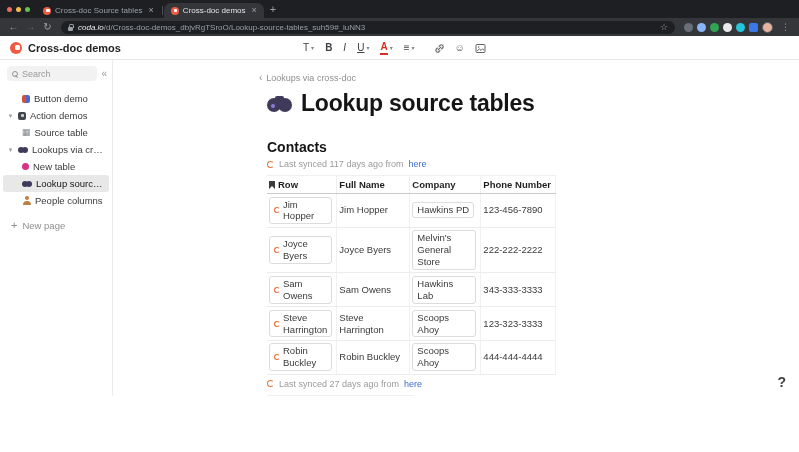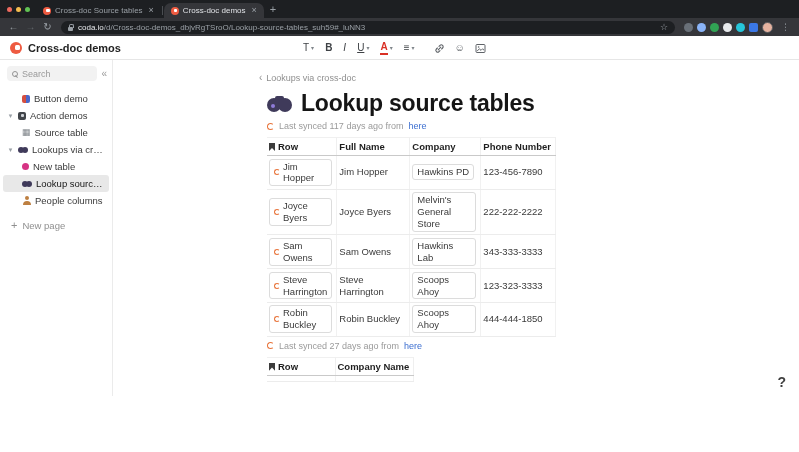--- a/index.html
+++ b/index.html
@@ -24,21 +24,21 @@
   
   .navbar{height:18px;background:#35363a;display:flex;align-items:center;gap:4px;padding:0 7px;}
   .nav-ico{color:#9aa0a6;font-size:10px;width:13px;text-align:center;line-height:1;}
   .nav-ico.dim{color:#64686c;}
   .urlpill{flex:1;height:13px;background:#1d1f22;border-radius:7px;display:flex;align-items:center;
            gap:4px;padding:0 7px;font-size:8px;min-width:0;margin:0 3px;}
   .lock{width:6px;height:7px;position:relative;flex-shrink:0;}
   .lock:before{content:'';position:absolute;top:0;left:1px;width:3px;height:3px;border:1px solid #9aa0a6;border-bottom:none;border-radius:2px 2px 0 0;}
   .lock:after{content:'';position:absolute;bottom:0;left:0;width:5px;height:4px;background:#9aa0a6;border-radius:1px;}
   .url{white-space:nowrap;overflow:hidden;text-overflow:ellipsis;min-width:0;}
-  .url .dom{color:#e8eaed;}
+  .url .dom{color:#e8eaed;font-style:italic;}
   .url .path{color:#9aa0a6;}
   .starbtn{margin-left:auto;color:#9aa0a6;font-size:9px;line-height:1;}
   .exts{display:flex;align-items:center;gap:4px;padding:0 2px;}
   .ext{width:9px;height:9px;border-radius:50%;}
   .bravatar{width:11px;height:11px;border-radius:50%;background:#e6b3a0;border:1px solid #56585c;box-sizing:border-box;}
   .kebab{color:#9aa0a6;font-size:9px;padding:0 2px;}
 
   
   .coda-bar{height:24px;background:#fff;border-bottom:1px solid #e6e6e6;display:flex;align-items:center;
             padding:0 10px;position:relative;box-sizing:border-box;}
@@ -265,20 +265,21 @@
       </div>
 
       <div class="title-row">
         <span class="binoc">
             <span class="bridge"></span>
             <span class="glint"></span>
           </span>
         <span class="page-title">Lookup source tables</span>
       </div>
 
+      <div class="sec-heading first">Contacts</div>
       <div class="syncline">
         <span class="syncico"></span>
         <span>Last synced 117 days ago from</span>
         <span class="synclink">here</span>
       </div>
 
       <table class="datatable">
         <colgroup>
             <col style="width:68px">
             <col style="width:73px">
@@ -340,21 +341,21 @@
           </tr>
           <tr>
             <td><span class="chip">
                   <span class="syncico"></span>
                   <span>Robin Buckley</span>
                 </span></td>
             <td><span>Robin Buckley</span></td>
             <td><span class="chip">
                   <span>Scoops Ahoy</span>
                 </span></td>
-            <td><span>444-444-1850</span></td>
+            <td><span>444-444-4444</span></td>
           </tr>
         </tbody>
       </table>
 
       <div class="syncline">
         <span class="syncico"></span>
         <span>Last synced 27 days ago from</span>
         <span class="synclink">here</span>
       </div>
 

